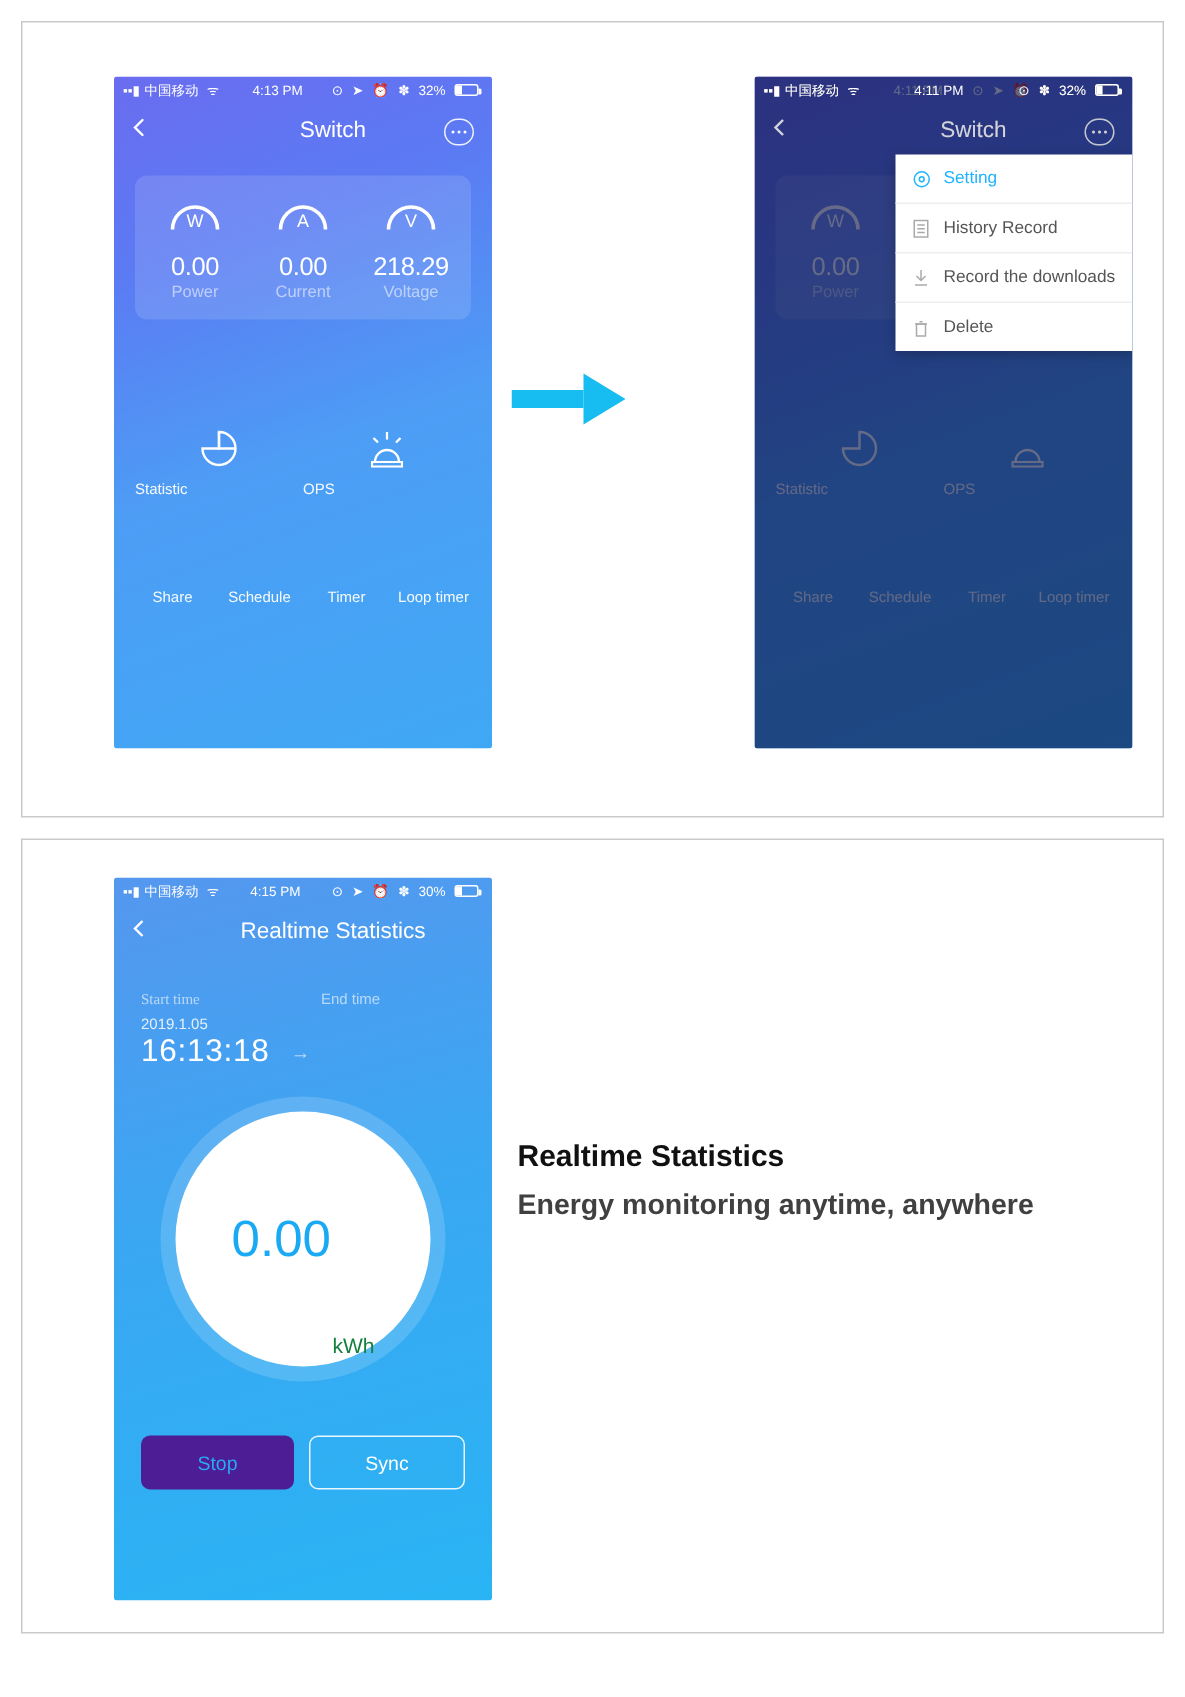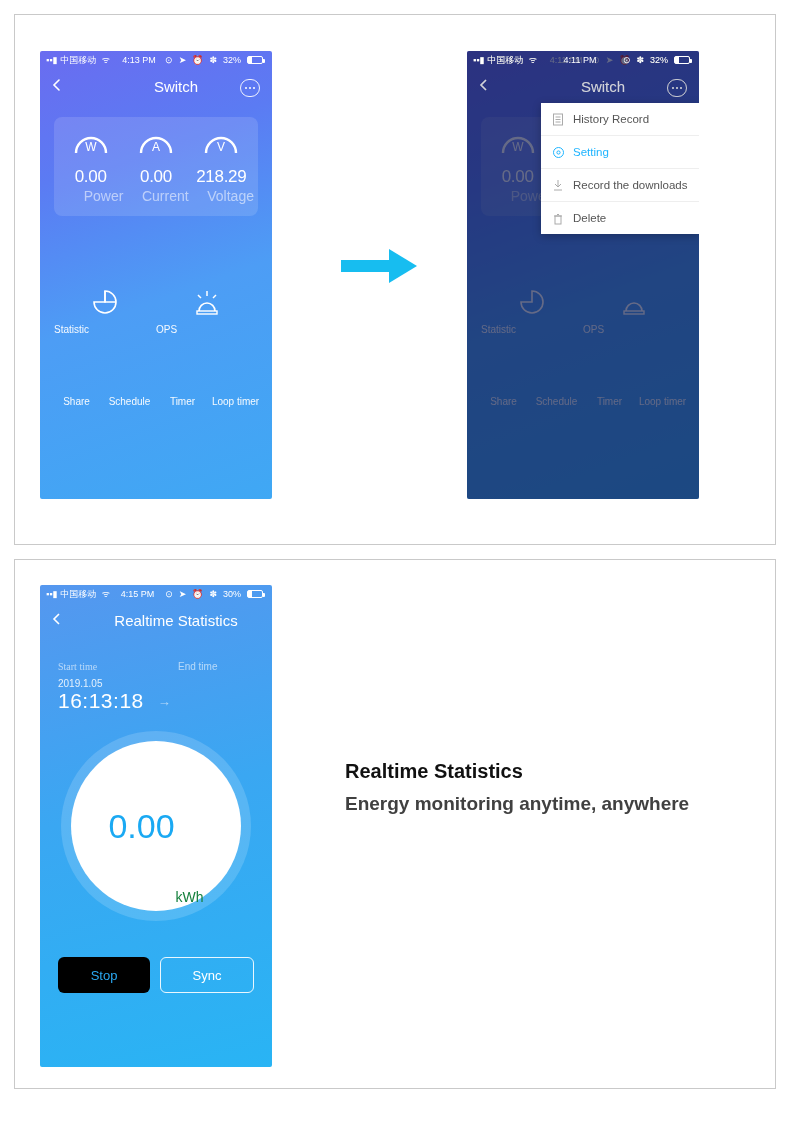--- a/index.html
+++ b/index.html
@@ -2,40 +2,40 @@
 <html><head>
 <meta charset="utf-8">
 <style>
   * { box-sizing: border-box; margin: 0; padding: 0; }
   body { background: #fff; width: 790px; font-family: -apple-system, "Helvetica Neue", Arial, sans-serif; }
   .panel { border: 1px solid #c9c9c9; margin: 14px; position: relative; }
   .panel1 { height: 531px; }
   .panel2 { height: 530px; }
 
   
-  .phone { position: absolute; width: 232px; height: 448px; overflow: hidden; border-radius: 2px; }
+  .phone { position: absolute; width: 252px; height: 448px; overflow: hidden; border-radius: 2px; margin-left: 36px; }
   .phone .bg { position:absolute; inset:0; background: linear-gradient(160deg,#6a6cf0 0%,#5b7bf3 25%,#4d9df5 55%,#3fa8f4 100%); }
   .statusbar { position: relative; height: 18px; display:flex; align-items:center; justify-content:space-between; padding:0 6px; color:#fff; font-size:9px; font-weight:500;}
   .statusbar .left span, .statusbar .right span { margin-right:3px; }
   .statusbar .right { display:flex; align-items:center; gap:3px;}
   .statusbar .batt { display:inline-block; width:16px; height:8px; border:1px solid #fff; border-radius:2px; position:relative;}
   .statusbar .batt::after{content:""; position:absolute; right:-3px; top:1.5px; width:2px; height:4px; background:#fff; border-radius:0 1px 1px 0;}
   .statusbar .batt i{display:block; height:100%; width:32%; background:#fff;}
 
   .titlebar { position:relative; height:34px; display:flex; align-items:center; justify-content:center; color:#fff; font-size:15px;padding-left:40px; }
   .titlebar .back { position:absolute; left:10px; top:9px; }
   .titlebar .more { position:absolute; right:12px; top:10px; width:20px; height:18px; border:1.4px solid rgba(255,255,255,0.9); border-radius:10px; display:flex; align-items:center; justify-content:center; gap:2px;}
   .titlebar .more i{width:2.2px;height:2.2px;background:#fff;border-radius:50%;}
 
   .card { position:relative; margin:14px 14px 8px; background: rgba(255,255,255,0.13); border-radius:8px; padding:14px 4px 12px; display:flex; }
   .card .col { flex:1; text-align:center; color:#fff; }
   .card .gauge { display:inline-block; width:40px; height:24px; position:relative; }
   .card .gauge svg{display:block;}
   .card .val { margin-top:8px; font-size:17px; font-weight:400; letter-spacing:-0.3px;}
-  .card .lbl { font-size:14px; opacity:0.55; margin-top:1px;text-align:right;}
+  .card .lbl { font-size:11px; opacity:0.55; margin-top:1px;}
 
   .powerbtn { margin:6px 14px; height:42px; background:rgba(255,255,255,0.13); border-radius:6px; display:flex; align-items:center; justify-content:center;}
   .row2 { position:relative; margin:20px 14px 0; display:flex; color:#fff; }
   .row2 .col { flex:1; }
   .row2 .lbl { font-size:10px; margin-top:6px; opacity:0.95;}
   .row2 .ic { height:32px; display:flex; align-items:center; justify-content:center;}
 
   .row4 { margin:28px 10px 0; display:flex; color:#fff;}
   .row4 .col { flex:1; text-align:center;}
   .row4 .lbl { font-size:10px; margin-top:5px; opacity:0.95;}
@@ -59,21 +59,21 @@
   .timebox .hdr { display:flex; font-size:10px; opacity:0.6;}
   .timebox .hdr span:first-child{flex:0 0 120px;font-family:Liberation Serif, serif;}
   .timebox .date{font-size:10px; opacity:0.85; margin-top:6px;}
   .timebox .clock{font-size:21px; font-weight:300; letter-spacing:0.5px; display:flex; align-items:center; gap:14px;}
 
   .bigcircle { position:relative; margin:28px auto 0; width:170px; height:170px; border-radius:50%; background:#fff; display:flex; align-items:center; justify-content:center; box-shadow:0 0 0 10px rgba(255,255,255,0.16);}
   .bigcircle .num{color:#1aa9f3; font-size:34px; font-weight:400;}
   .bigcircle .unit{color:#15803d; font-size:14px; align-self:flex-end; margin-bottom:6px; margin-left:1px;}
   .btnrow { position:relative; display:flex; gap:10px; margin:46px 18px 0;}
   .btnrow .b { flex:1; height:36px; border-radius:6px; display:flex; align-items:center; justify-content:center; font-size:13px;}
-  .btnrow .stop{background:#000000; color:#2aa8f2;}
+  .btnrow .stop{background:#4c1d95; color:#2aa8f2;}
   .btnrow .sync{border:1.3px solid rgba(255,255,255,0.9); color:#fff;}
 
   .caption { position:absolute; left:330px; top:200px; width:410px;}
   .caption h3{font-size:20px; font-weight:700; color:#111; margin-bottom:10px;}
   .caption p{font-size:19px; color:#404040; font-weight:700;}
 </style>
 </head>
 <body>
 
 <div class="panel panel1">
@@ -338,39 +338,39 @@
           </svg></span>
         <span>Switch</span>
         <span class="more">
           <i></i>
           <i></i>
           <i></i>
         </span>
       </div>
 
     <div class="popup">
+      <div class="item active">
+          <span class="ico">
+            <svg width="13" height="13" viewBox="0 0 13 13">
+              <circle cx="6.5" cy="6.5" r="5" stroke="#1fb4ff" fill="none"></circle>
+              <circle cx="6.5" cy="6.5" r="1.6" stroke="#1fb4ff" fill="none"></circle>
+            </svg>
+          </span>
+          <span>Setting</span>
+        </div>
       <div class="item">
           <span class="ico">
             <svg width="12" height="13" viewBox="0 0 12 13">
               <rect x="1.5" y="1" width="9" height="11" stroke="#aaa" fill="none"></rect>
               <line x1="3.5" y1="4" x2="8.5" y2="4" stroke="#aaa"></line>
               <line x1="3.5" y1="6.5" x2="8.5" y2="6.5" stroke="#aaa"></line>
               <line x1="3.5" y1="9" x2="8.5" y2="9" stroke="#aaa"></line>
             </svg>
           </span>
           <span>History Record</span>
-        </div>
-      <div class="item active">
-          <span class="ico">
-            <svg width="13" height="13" viewBox="0 0 13 13">
-              <circle cx="6.5" cy="6.5" r="5" stroke="#1fb4ff" fill="none"></circle>
-              <circle cx="6.5" cy="6.5" r="1.6" stroke="#1fb4ff" fill="none"></circle>
-            </svg>
-          </span>
-          <span>Setting</span>
         </div>
       <div class="item">
           <span class="ico">
             <svg width="12" height="13" viewBox="0 0 12 13">
               <path d="M6 1 L6 8 M3 5 L6 8 L9 5 M2 11 L10 11" stroke="#aaa" fill="none"></path>
             </svg>
           </span>
           <span>Record the downloads</span>
         </div>
       <div class="item">

